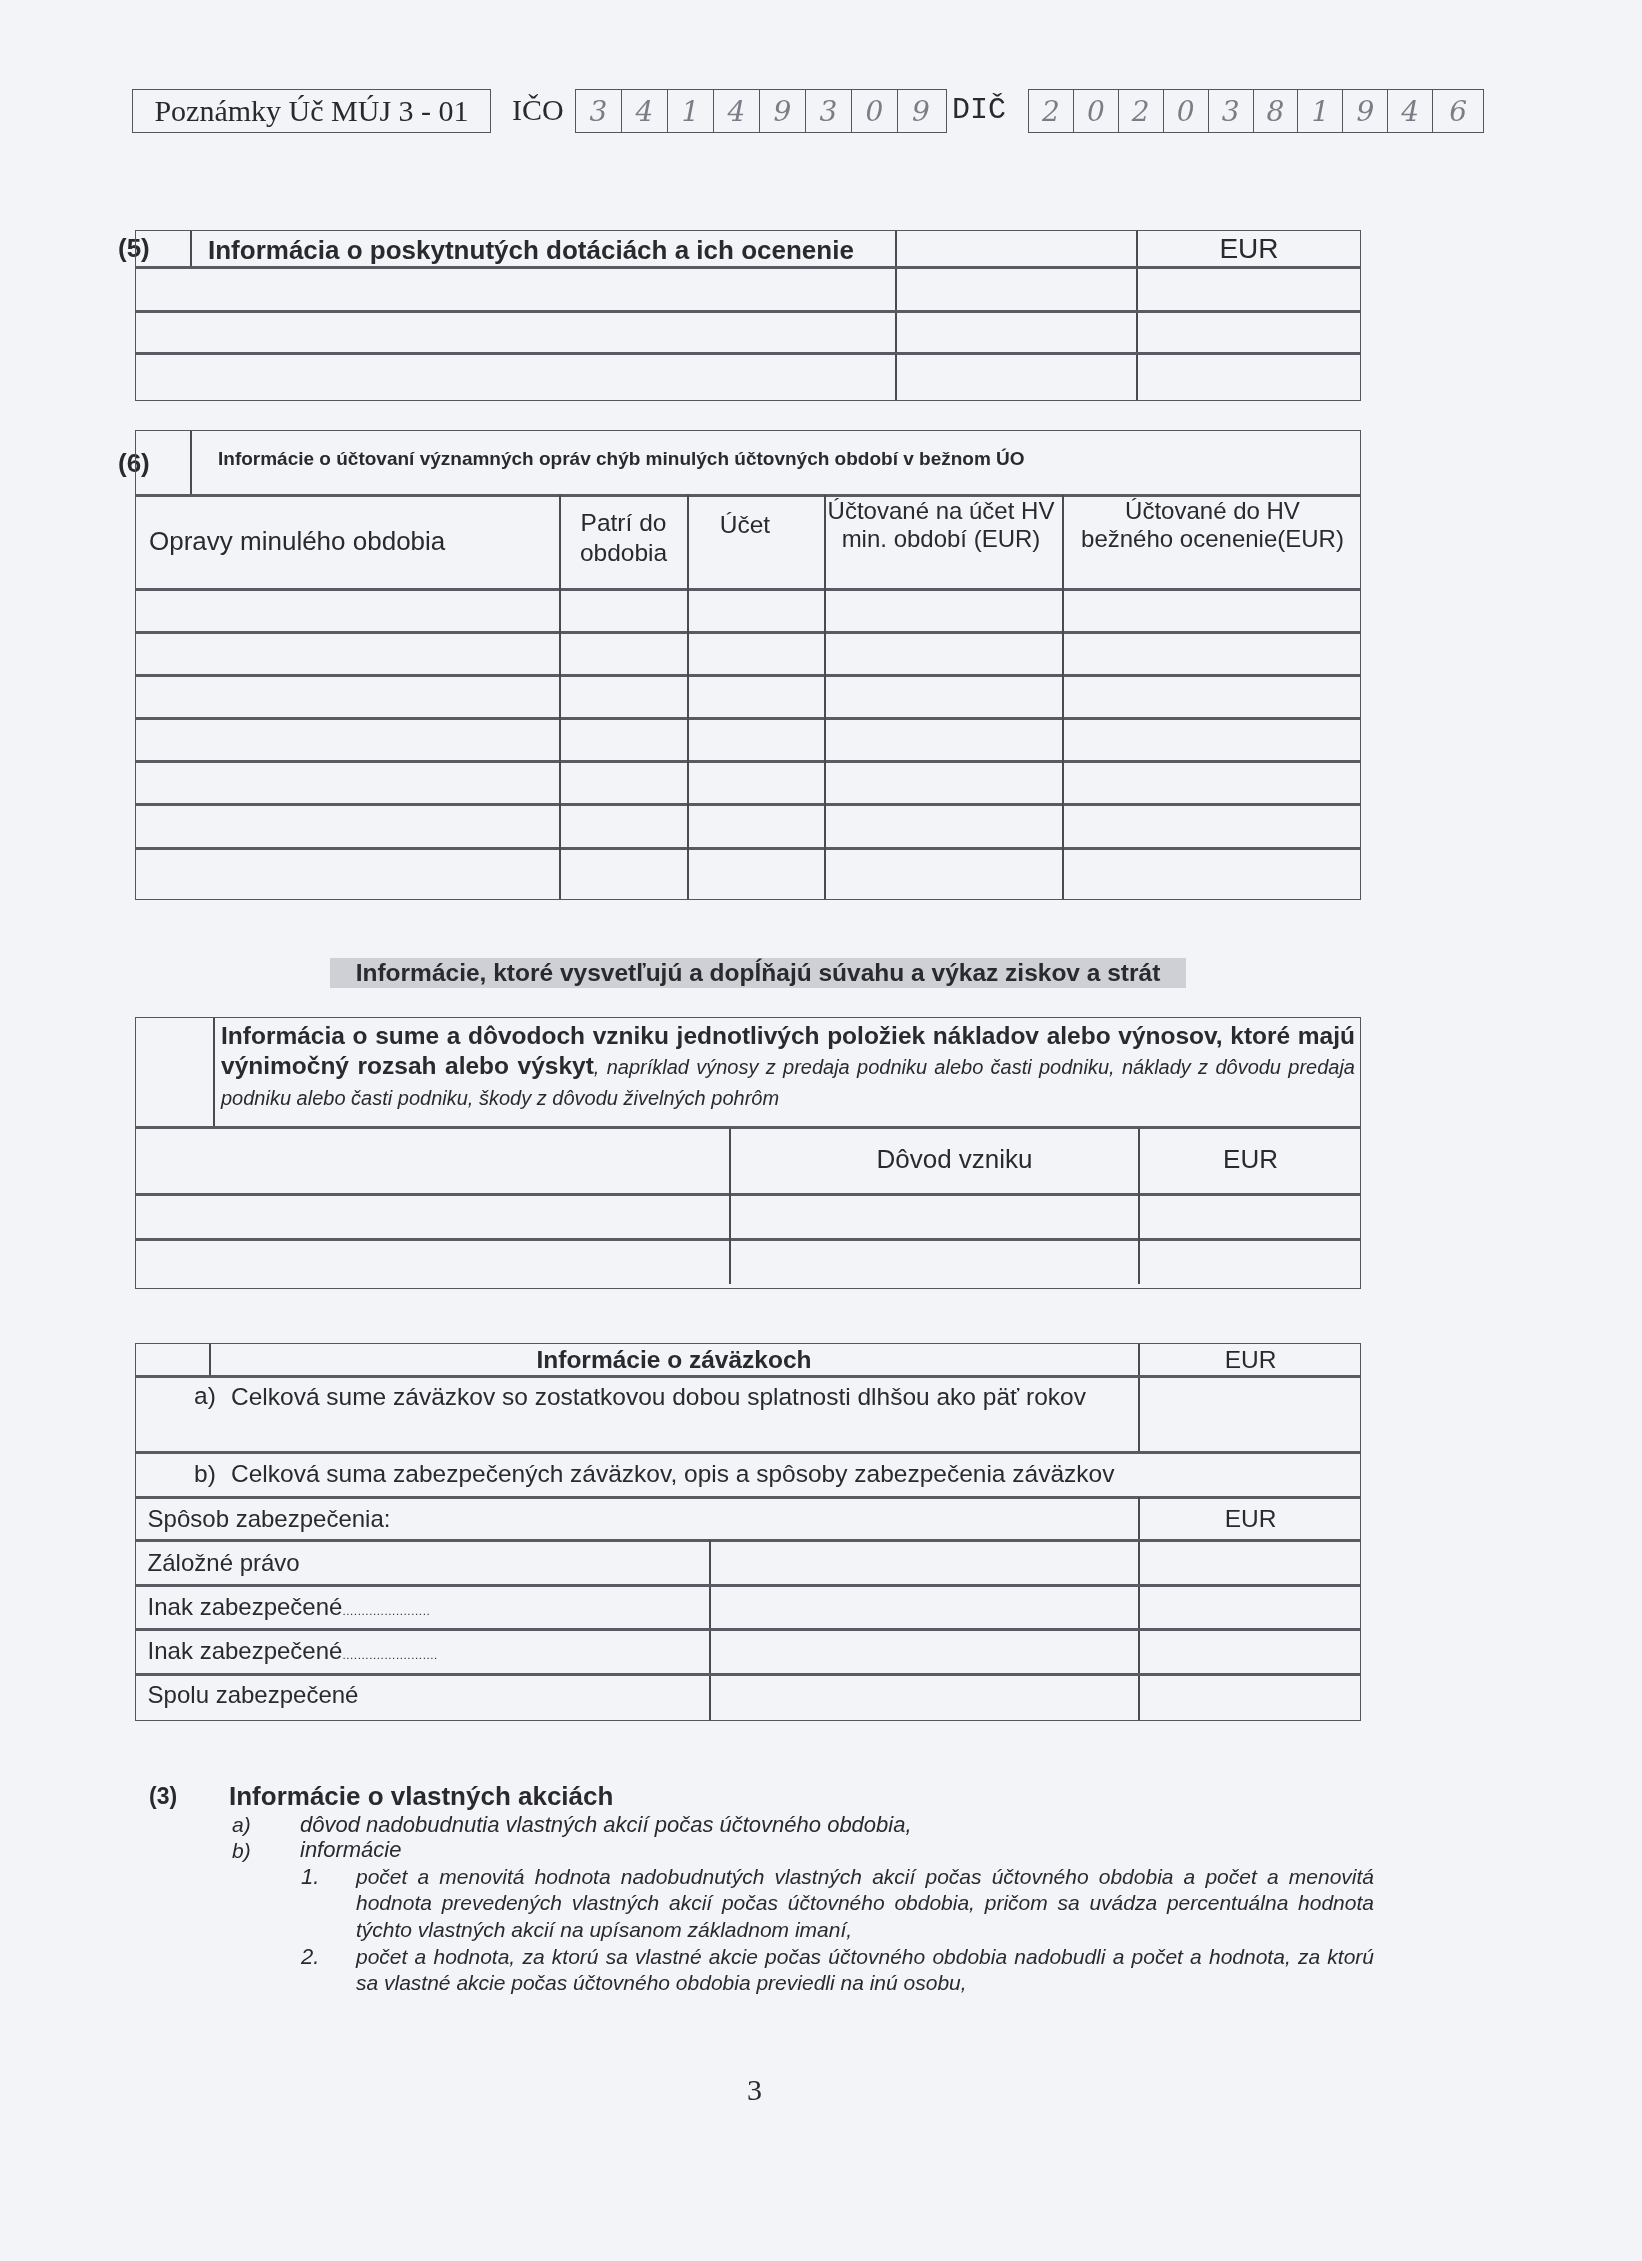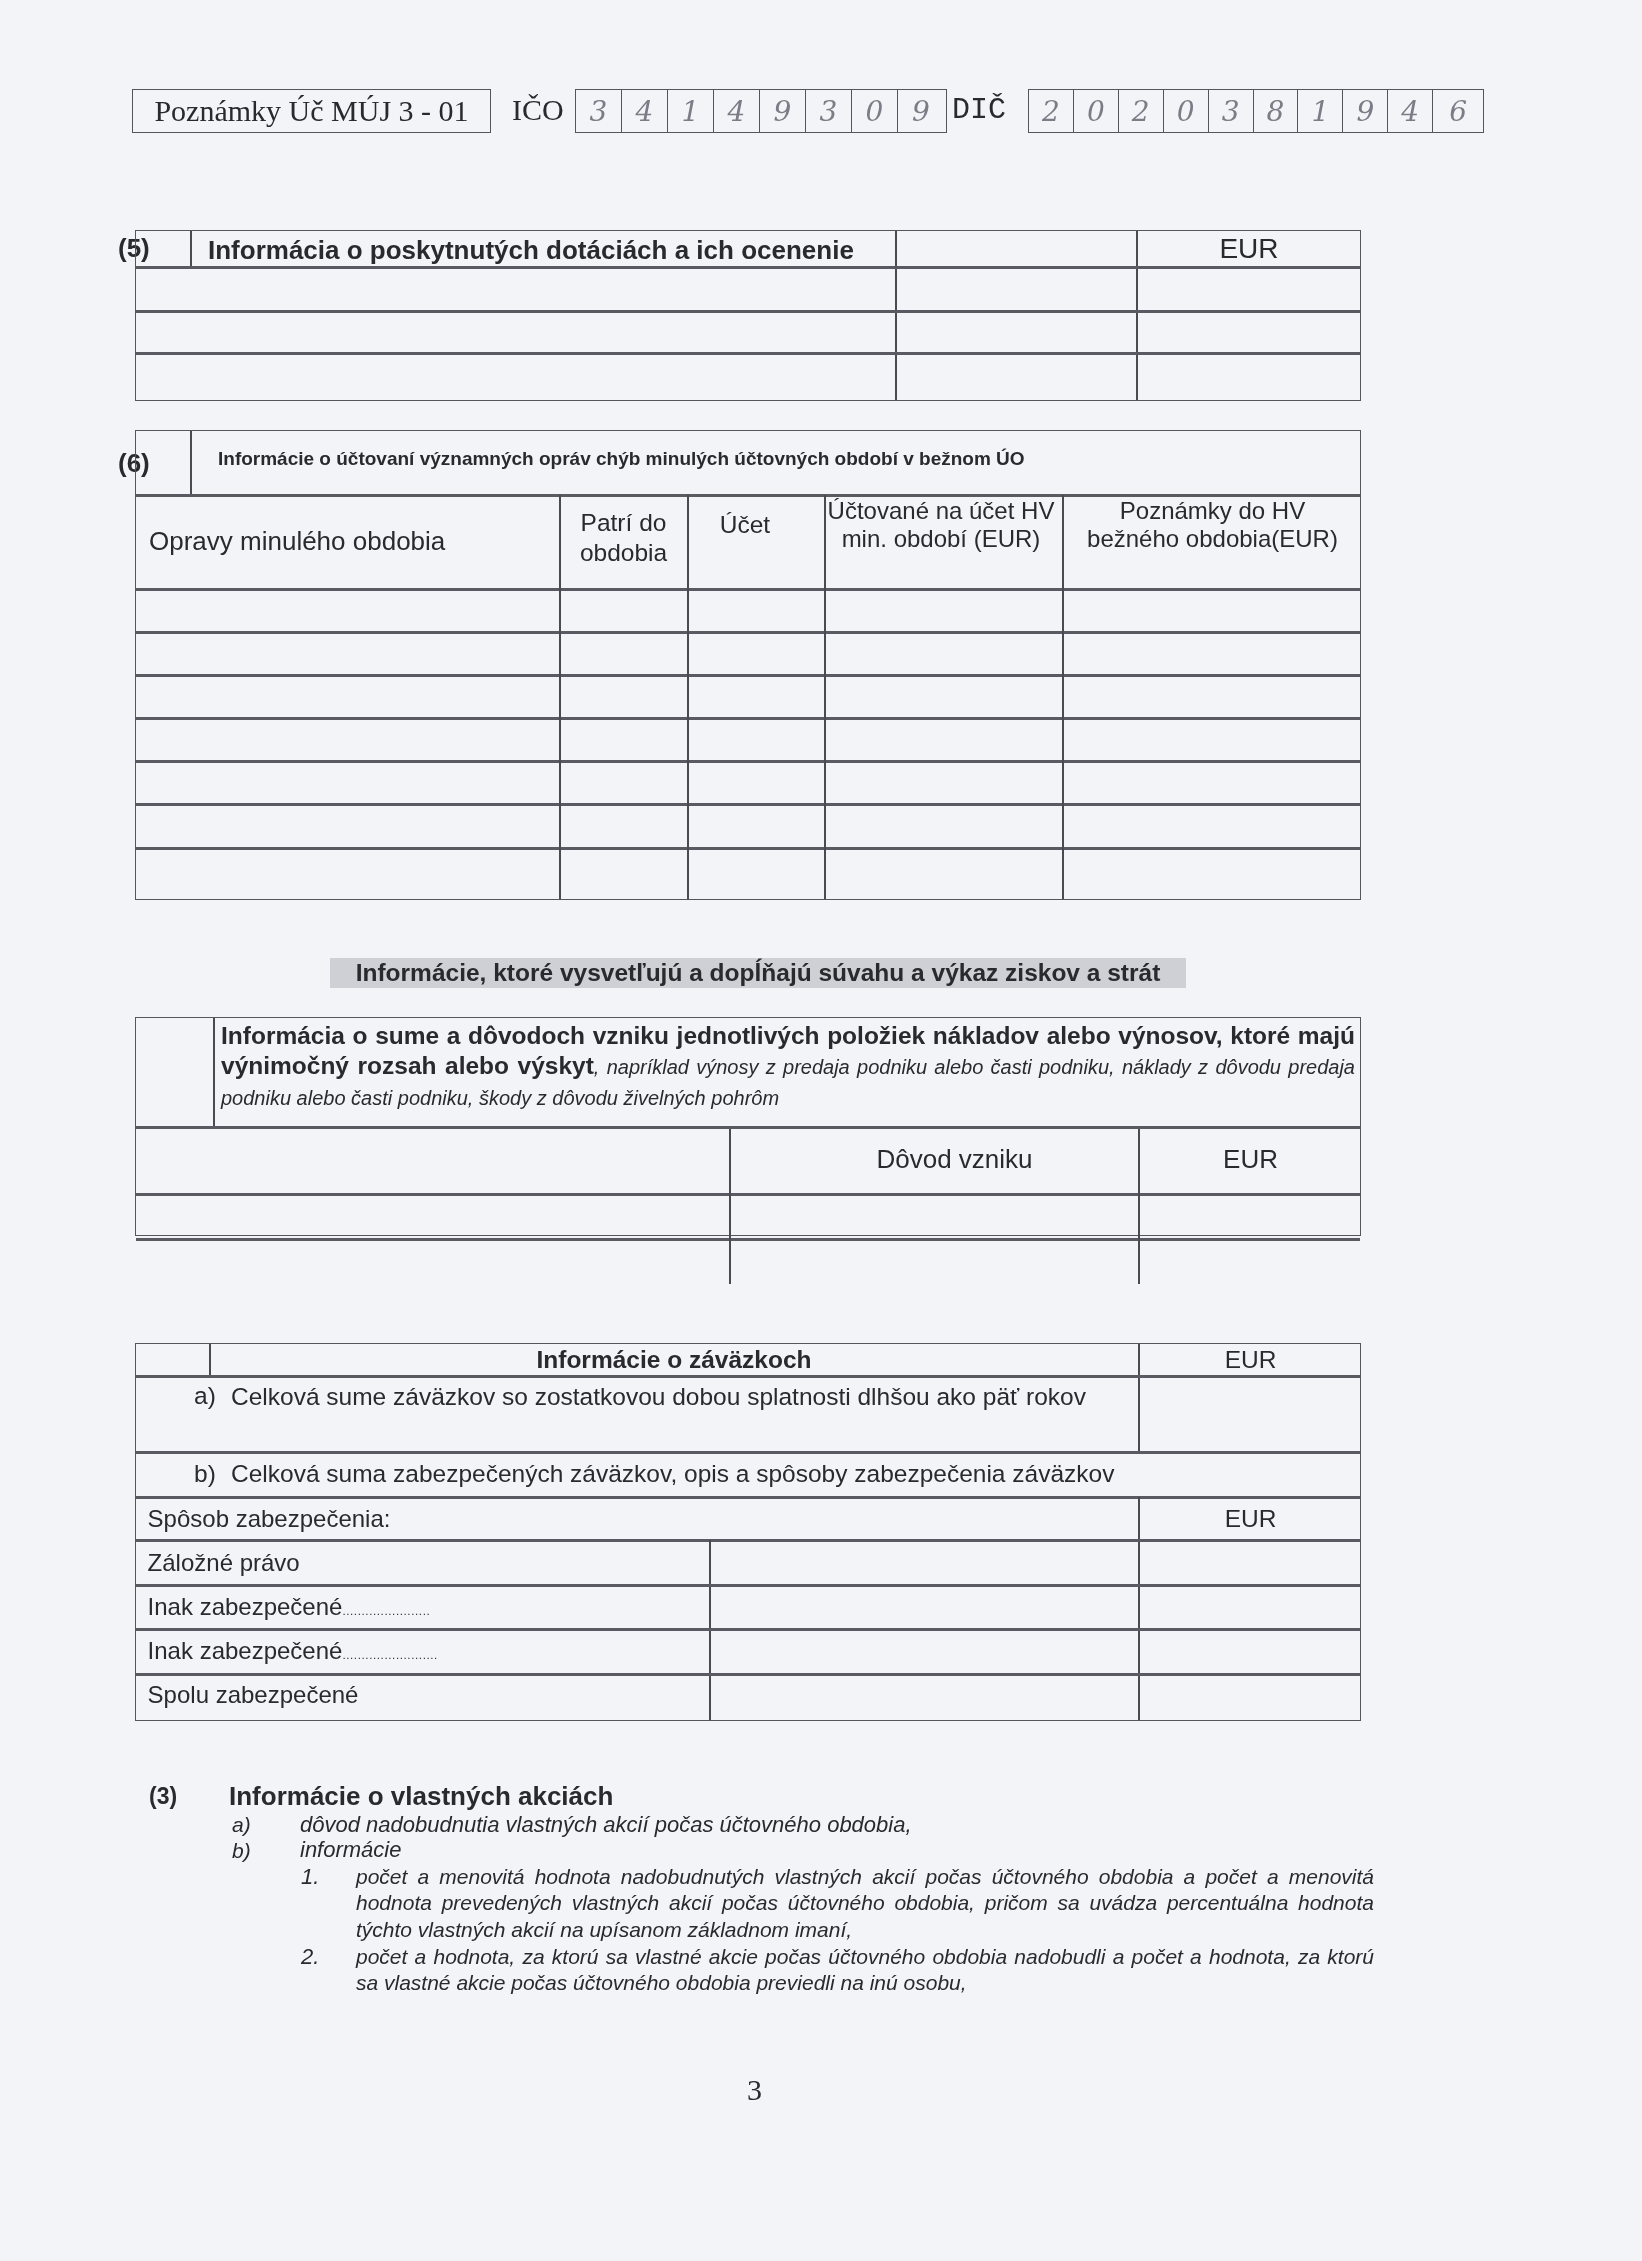--- a/index.html
+++ b/index.html
@@ -91,27 +91,27 @@
   <div class="hline" style="left:0; right:0; top:416px;"></div>
   <div class="vline" style="left:423px; top:64px; height:404px;"></div>
   <div class="vline" style="left:551px; top:64px; height:404px;"></div>
   <div class="vline" style="left:926px; top:64px; height:404px;"></div>
   <div class="abs bold" style="left:82px; top:17px; font-size:19px;">Informácie o účtovaní významných opráv chýb minulých účtovných období v bežnom ÚO</div>
 
   <div class="abs cell-text" style="left:13px; top:95px; width:399px;">Opravy minulého obdobia</div>
   <div class="abs cell-text t-center" style="left:425px; top:77px; width:125px; font-size:24.5px;">Patrí  do obdobia</div>
   <div class="abs cell-text t-center" style="left:554px; top:79px; width:110px; font-size:24.5px;">Účet</div>
   <div class="abs cell-text t-center" style="left:689px; top:66px; width:232px; font-size:24px; line-height:28px;">Účtované na účet HV min. období (EUR)</div>
-  <div class="abs cell-text t-center" style="left:941px; top:66px; width:271px; font-size:24px; line-height:28px;">Poznámky do HV bežného obdobia(EUR)</div>
+  <div class="abs cell-text t-center" style="left:941px; top:66px; width:271px; font-size:24px; line-height:28px;">Účtované do HV bežného ocenenie(EUR)</div>
   <div class="vline" style="left:688px; top:64px; height:404px;"></div>
 </div>
 
 <div class="abs gray-band bold" style="left:330px; top:958px; width:856px; height:30px; font-size:24.5px; line-height:30px; text-align:center;">Informácie, ktoré vysvetľujú a dopĺňajú súvahu a výkaz ziskov a strát</div>
 
-<div class="abs bx" style="left:135px; top:1017px; width:1226px; height:219px;">
+<div class="abs bx" style="left:135px; top:1017px; width:1226px; height:272px;">
   <div class="vline" style="left:77px; top:0; height:111px;"></div>
   <div class="hline" style="left:0; right:0; top:108px;"></div>
   <div class="hline" style="left:0; right:0; top:175px;"></div>
   <div class="hline" style="left:0; right:0; top:220px;"></div>
   <div class="vline" style="left:593px; top:111px; height:155px;"></div>
   <div class="vline" style="left:1002px; top:111px; height:155px;"></div>
   <div class="abs" style="left:85px; top:2.6px; width:1134px; font-size:24.5px; line-height:30px; text-align:justify;">
     <span class="bold">Informácia o sume a dôvodoch vzniku jednotlivých položiek nákladov alebo výnosov, ktoré majú výnimočný rozsah alebo výskyt</span><span class="italic" style="font-size:20px;">, napríklad výnosy z predaja podniku alebo časti podniku, náklady z dôvodu predaja podniku alebo časti podniku, škody z dôvodu živelných pohrôm</span>
   </div>
   <div class="abs cell-text t-center" style="left:596px; top:126px; width:405px;margin-left:20px;">Dôvod vzniku</div>

